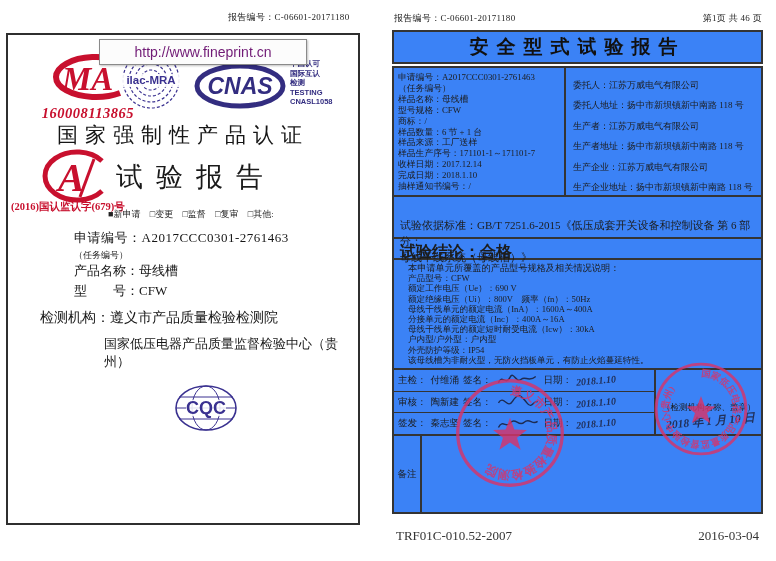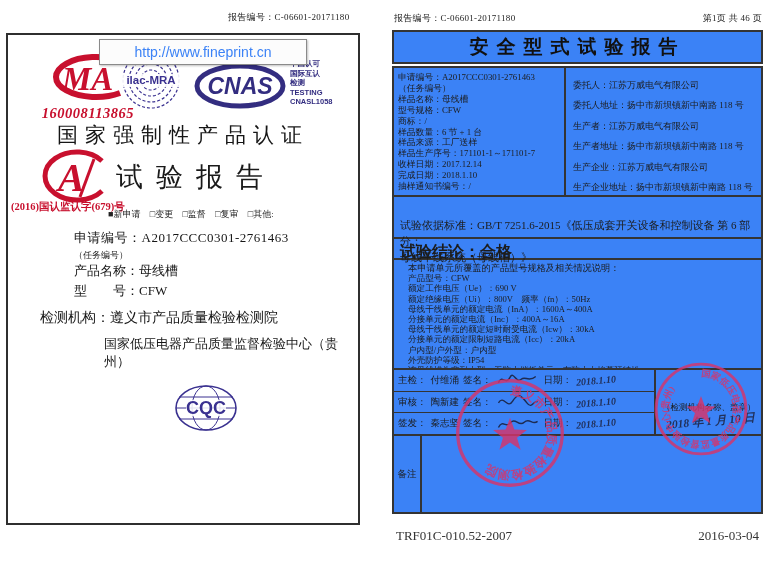--- a/index.html
+++ b/index.html
@@ -13,21 +13,21 @@
   
   .lp-header { position: absolute; left: 228px; top: 11px; }
   .page-left {
     position: absolute; left: 6px; top: 33px; width: 354px; height: 492px;
     border: 2px solid #2f2f2f; background: #fff;
   }
   .watermark {
     position: absolute; left: 91px; top: 4px; width: 208px; height: 26px;
     background: #fcfcfc; border: 1px solid #8a8a8a;
     box-shadow: 1px 1px 2px rgba(0,0,0,.25);
-    font-family: "Liberation Sans", sans-serif; font-size: 14px; color: #3b82f6;
+    font-family: "Liberation Sans", sans-serif; font-size: 14px; color: #701a75;
     display: flex; align-items: center; justify-content: center; z-index: 5;
   }
   .cma-wrap { position: absolute; left: 16px; top: 16px; width: 110px; text-align: right; font-style: italic; }
   .cma-num { color: #c8102e; font-weight: bold; font-size: 14.5px; letter-spacing: 0.5px; margin-top: -2px; }
   .ilac-wrap { position: absolute; left: 112px; top: 14px; }
   .cnas-wrap { position: absolute; left: 186px; top: 28px; }
   .cnas-side {
     position: absolute; left: 282px; top: 24px; width: 72px;
     font-family: "Liberation Sans", sans-serif; font-weight: bold;
     font-size: 7.5px; line-height: 9.5px; color: #332d80;
@@ -247,21 +247,20 @@
   </div>
 
   <div class="rbox r-spec">
     <div class="first">本申请单元所覆盖的产品型号规格及相关情况说明：</div>
     <div>产品型号：CFW</div>
     <div>额定工作电压（Ue）：690 V</div>
     <div>额定绝缘电压（Ui）：800V　频率（fn）：50Hz</div>
     <div>母线干线单元的额定电流（InA）：1600A～400A</div>
     <div>分接单元的额定电流（Inc）：400A～16A</div>
     <div>母线干线单元的额定短时耐受电流（Icw）：30kA</div>
-    <div>分接单元的额定限制短路电流（Icc）：20kA</div>
     <div>户内型/户外型：户内型</div>
     <div>外壳防护等级：IP54</div>
     <div>该母线槽为非耐火型，无防火挡板单元，有防止火焰蔓延特性。</div>
   </div>
 
   <div class="rbox r-sign">
     <div class="r-sign-left">
       <div class="sign-row">
         <span>主检：</span>
         <span>付维涌</span>

